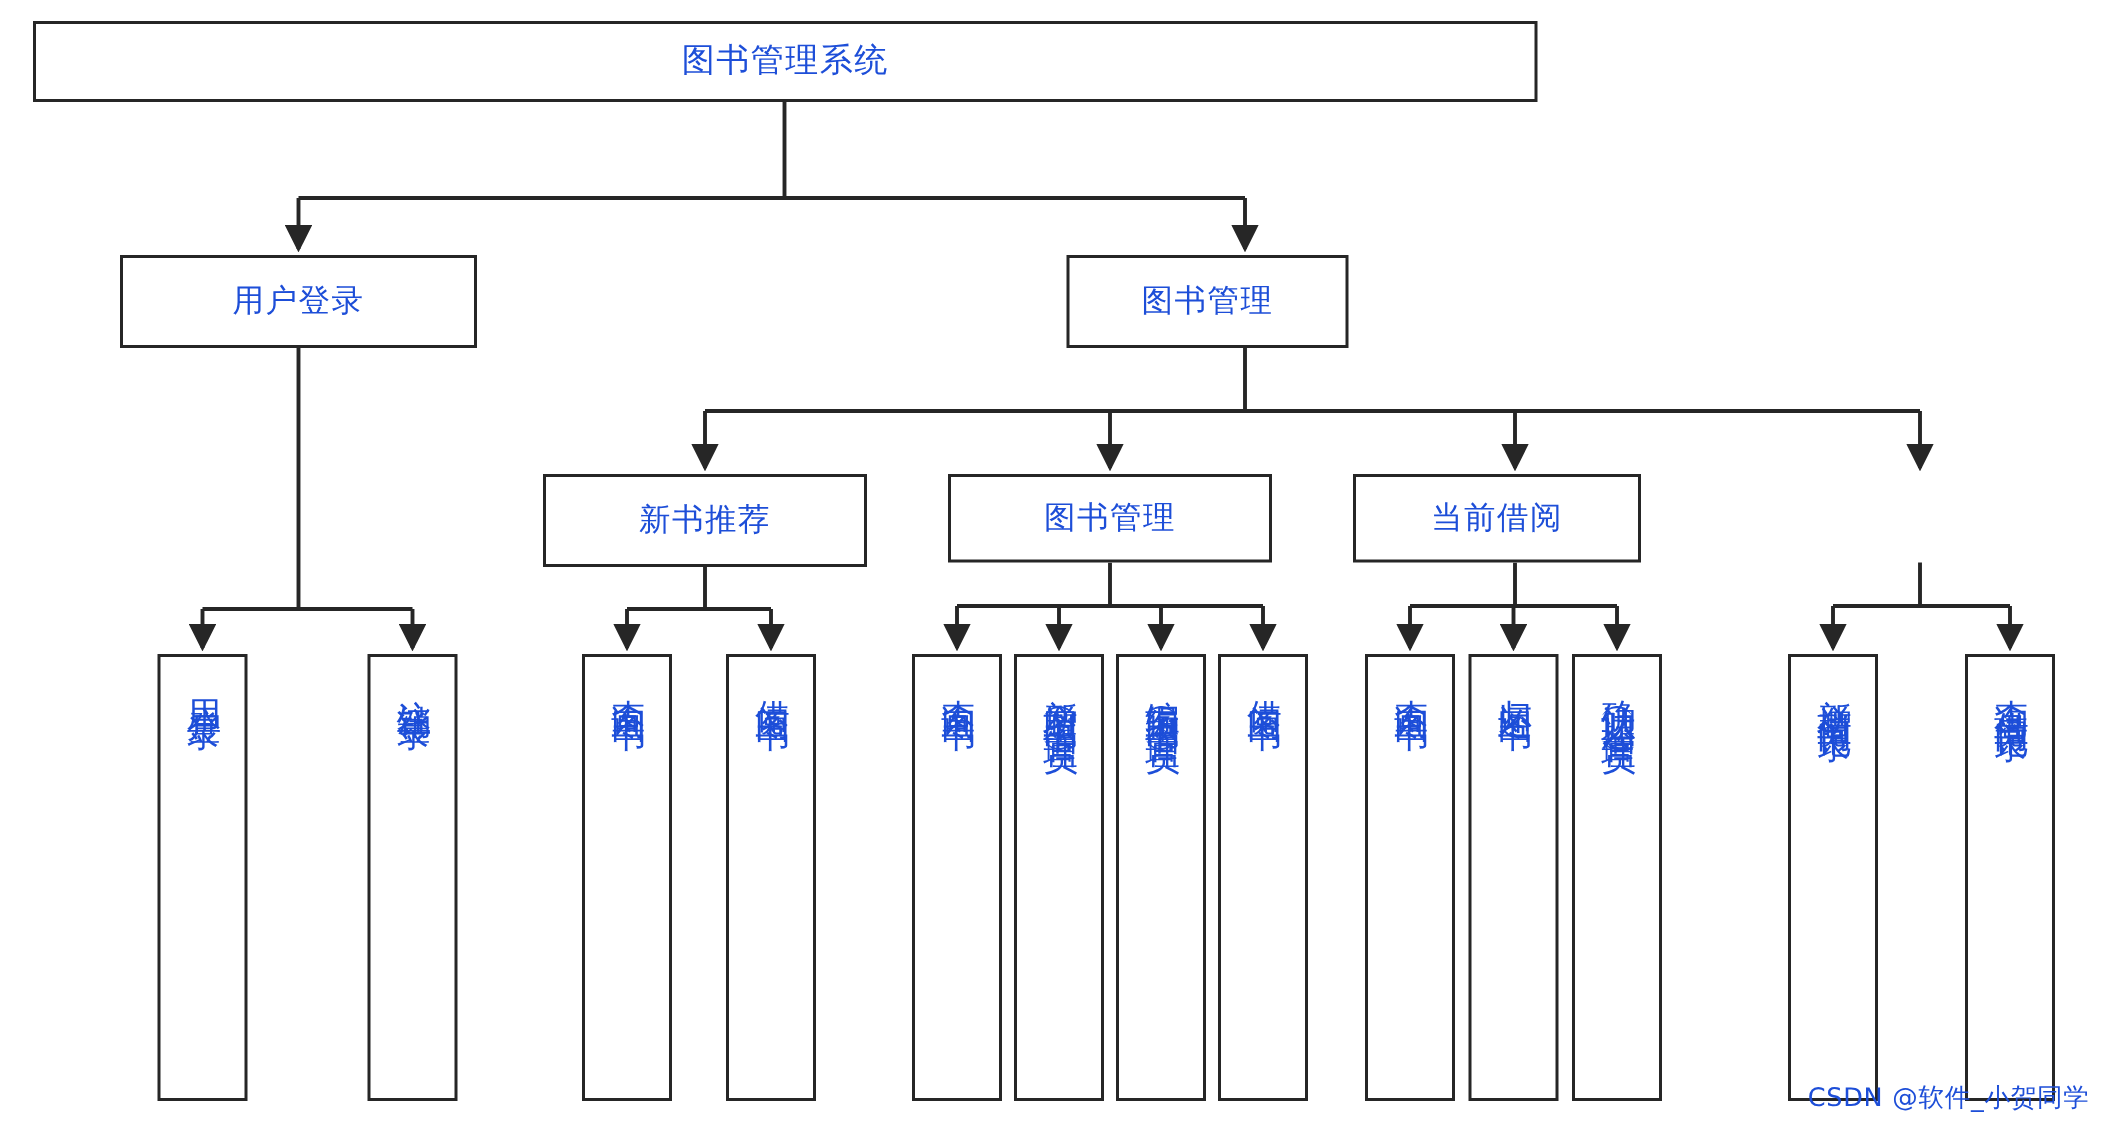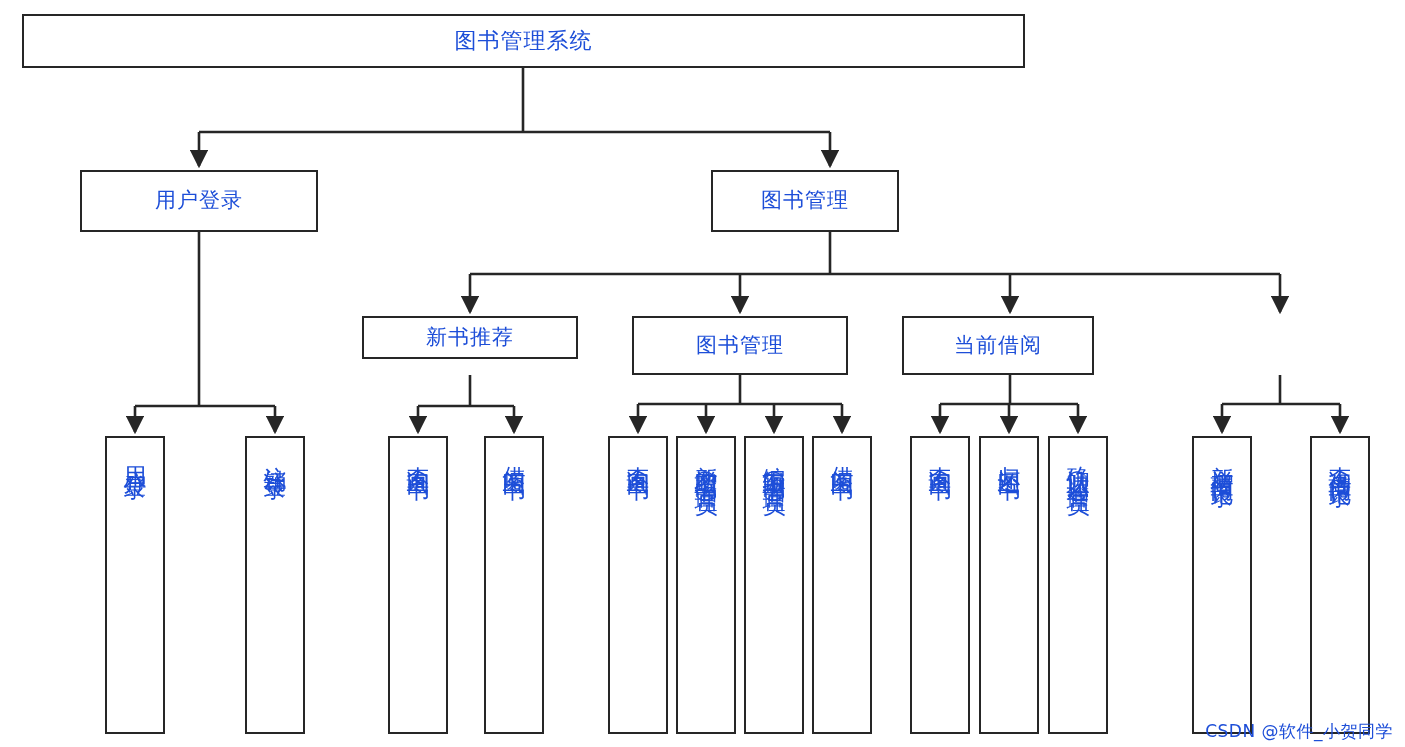--- a/index.html
+++ b/index.html
@@ -125,21 +125,21 @@
     <span class="label">图书管理系统</span>
   </div>
 
   <div class="node horiz" style="left:80px; top:170px; width:238px; height:62px;">
     <span class="label">用户登录</span>
   </div>
   <div class="node horiz" style="left:711px; top:170px; width:188px; height:62px;">
     <span class="label">图书管理</span>
   </div>
 
-  <div class="node horiz" style="left:362px; top:316px; width:216px; height:43px;">
+  <div class="node horiz" style="left:362px; top:316px; width:216px; height:62px;">
     <span class="label">新书推荐</span>
   </div>
   <div class="node horiz" style="left:632px; top:316px; width:216px; height:59px;">
     <span class="label">图书管理</span>
   </div>
   <div class="node horiz" style="left:902px; top:316px; width:192px; height:59px;">
     <span class="label">当前借阅</span>
   </div>
 
   <div class="node vert" style="left:105px; top:436px; width:60px; height:298px;">

